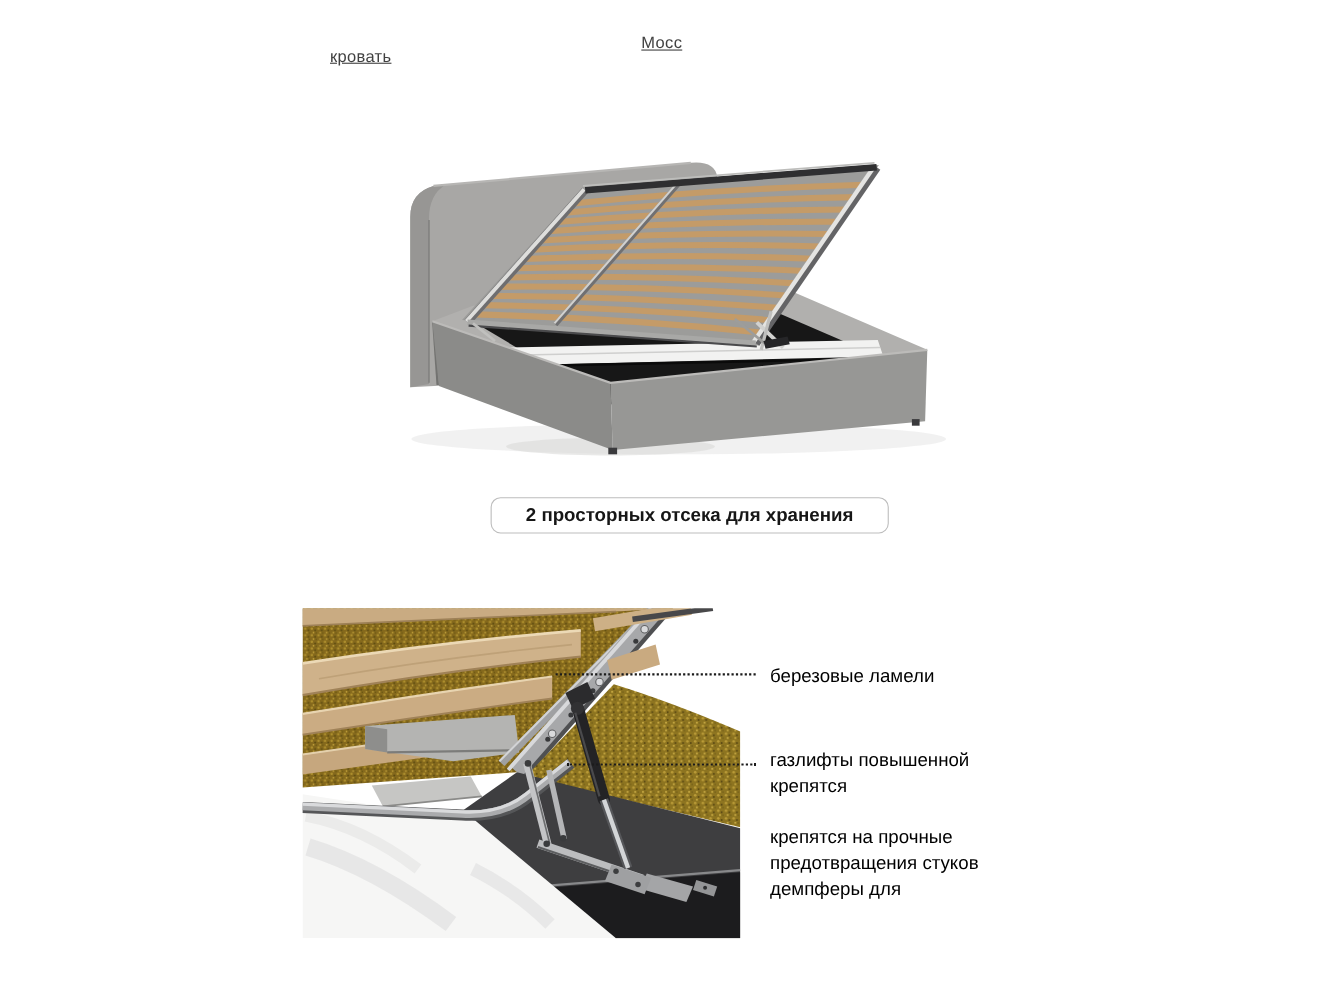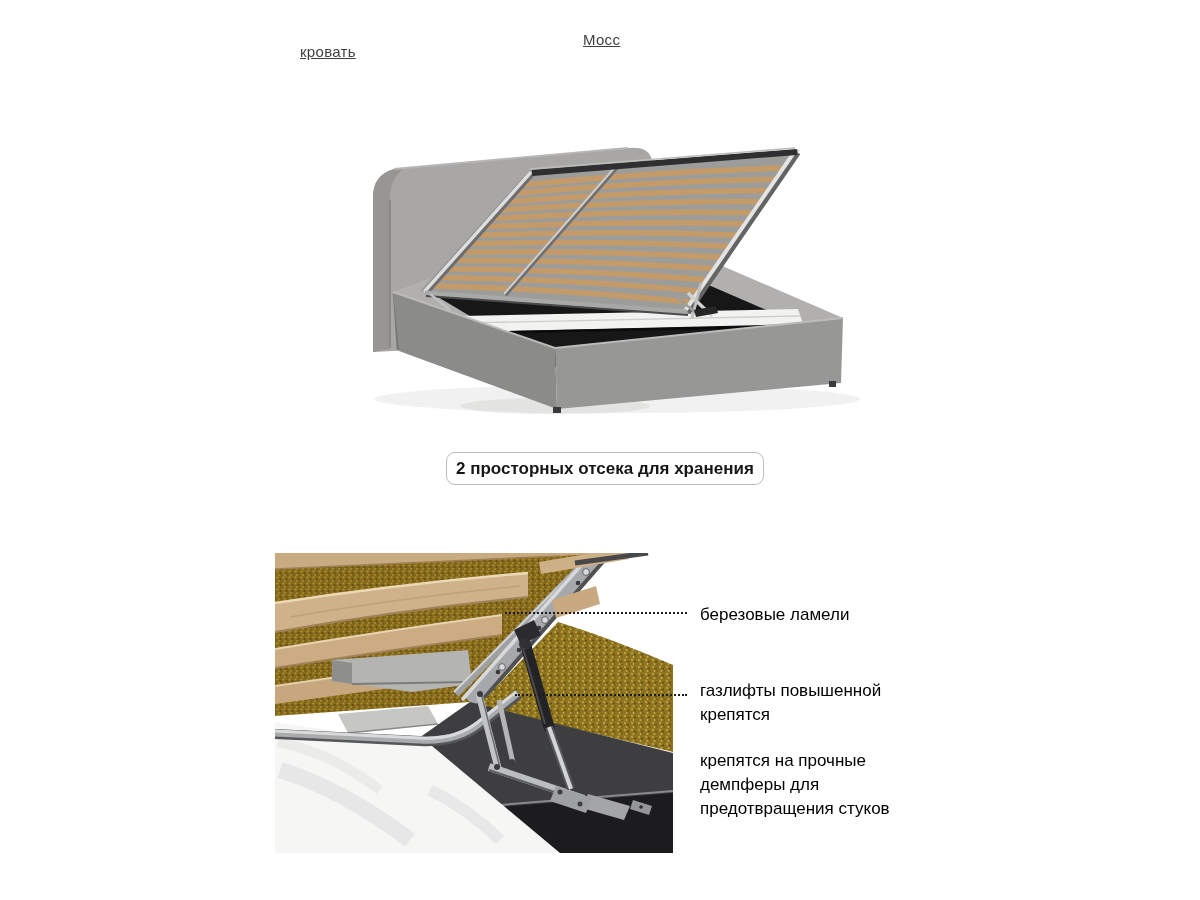--- a/index.html
+++ b/index.html
@@ -4,21 +4,21 @@
 <style>
   * { margin:0; padding:0; box-sizing:border-box; }
   html,body { width:1200px; height:900px; background:#ffffff; overflow:hidden;
               font-family:"Liberation Sans", sans-serif; }
   .stage { position:relative; width:1200px; height:900px; background:#ffffff; }
   .abs { position:absolute; }
 
   .caption { font-size:15px; line-height:16px; color:#414141; letter-spacing:0.3px;text-decoration:underline; }
 
   .badge { left:446px; top:452px; height:33px; display:inline-flex; align-items:center;
-           padding:0 9px; background:#ffffff; border:1px solid #bdbdbd; border-radius:9px;
+           padding:0 31px; background:#ffffff; border:1px solid #bdbdbd; border-radius:9px;
            font-size:17px; font-weight:bold; color:#161616; white-space:nowrap; }
 
   .dotline { height:0; border-top:2px dotted #1b1b1b; }
   .dot1 { left:505px; top:612px; width:182px; }
   .dot2 { left:515px; top:694px; width:172px; }
 
   .annotation { left:700px; width:230px; font-size:17px; line-height:24px; color:#000000; }
   .ann-1 { top:603px; }
   .ann-2 { top:679px; }
   .ann-3 { top:749px; }
@@ -221,17 +221,17 @@
     <div>березовые ламели</div>
   </div>
 
   <div class="abs annotation ann-2">
     <div>газлифты повышенной</div>
     <div>крепятся</div>
   </div>
 
   <div class="abs annotation ann-3">
     <div>крепятся на прочные</div>
+    <div>предотвращения стуков</div>
     <div>демпферы для</div>
-    <div>предотвращения стуков</div>
   </div>
 
 </div>
 
 </body></html>

